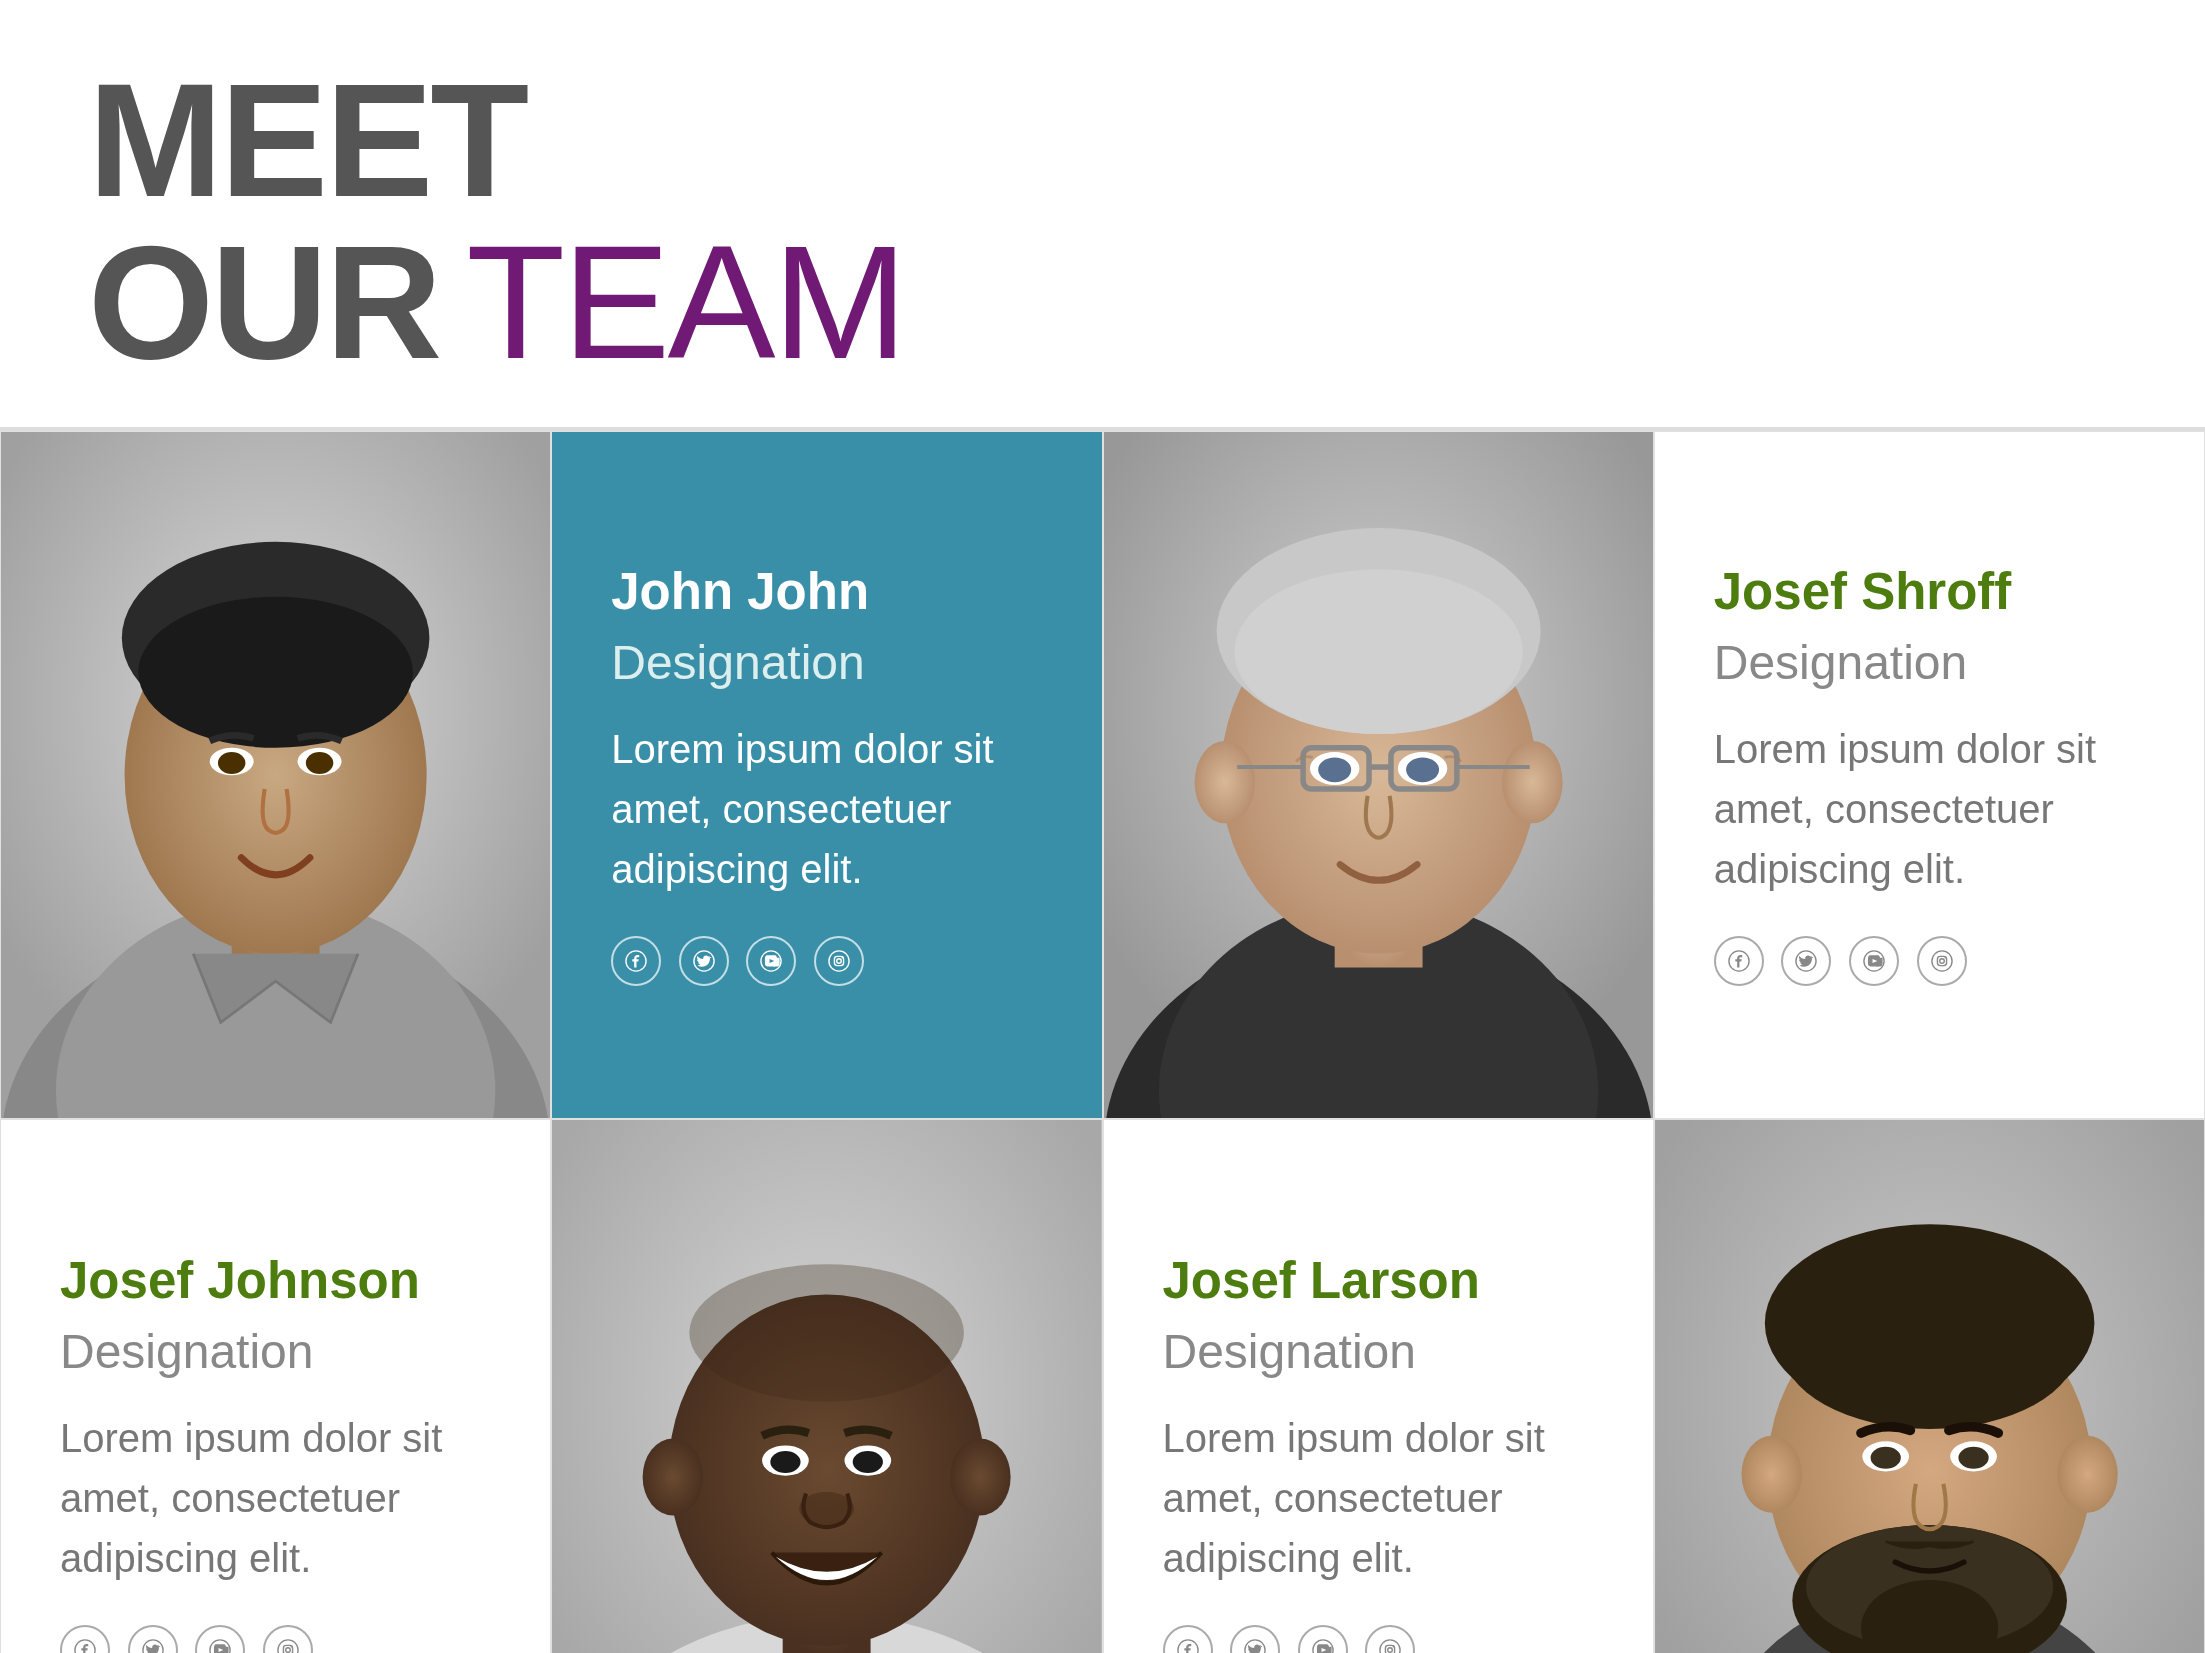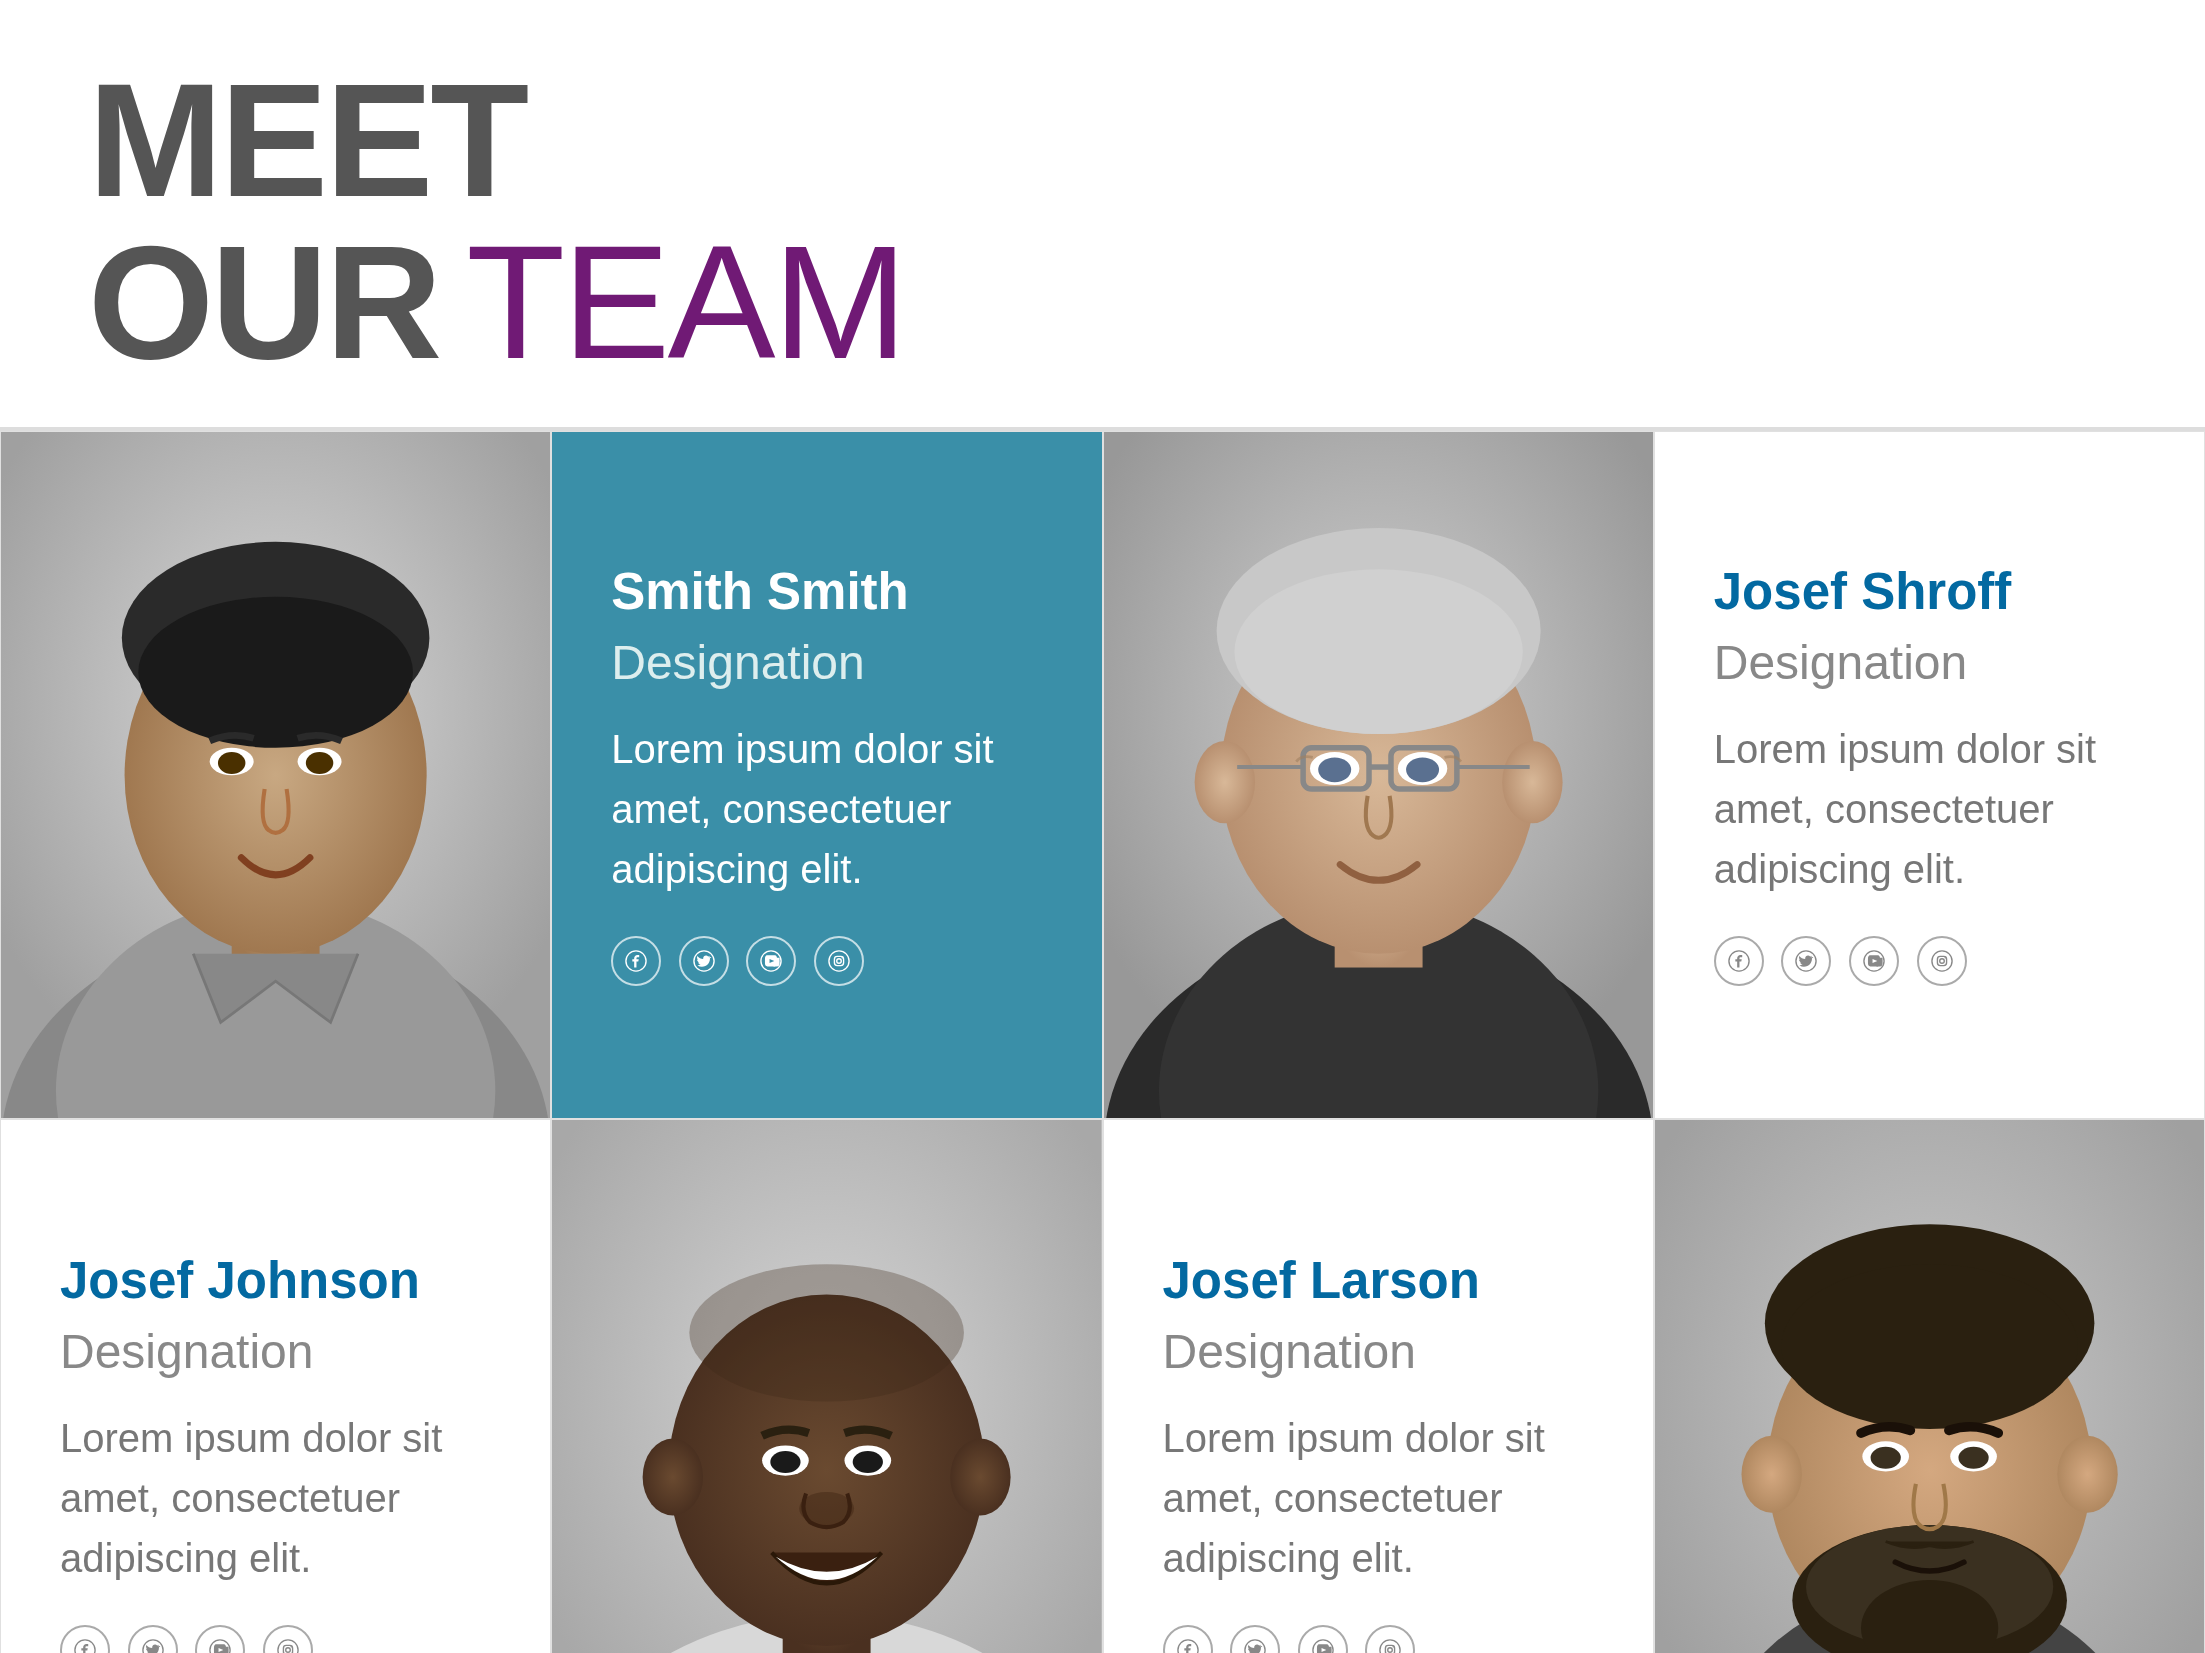--- a/index.html
+++ b/index.html
@@ -105,21 +105,21 @@
 
     .info-cell.highlight .member-name,
     .info-cell.highlight .member-designation,
     .info-cell.highlight .member-bio {
       color: #ffffff;
     }
 
     .member-name {
       font-size: 51px;
       font-weight: 800;
-      color: #0369a1;
+      color: #4d7c0f;
       margin-bottom: 14.7px;
       line-height: 1.1;
     }
 
     .member-designation {
       font-size: 48px;
       color: #888888;
       margin-bottom: 29px;
       font-weight: 400;
     }
@@ -275,21 +275,21 @@
 
         <path d="M192 260 Q188 285 195 290 Q200 294 205 290 Q212 285 208 260" fill="none" stroke="#b07040" stroke-width="3"></path>
 
         <path d="M175 310 Q200 335 225 310" fill="none" stroke="#804020" stroke-width="5" stroke-linecap="round"></path>
 
         <path d="M140 380 L160 430 L200 400 L240 430 L260 380" fill="#888888" stroke="#777777" stroke-width="2"></path>
       </svg>
     </div>
 
     <div class="team-cell info-cell highlight cell-r1-c2">
-      <div class="member-name">Smith Smith</div>
+      <div class="member-name">John John</div>
       <div class="member-designation">Designation</div>
       <div class="member-bio">Lorem ipsum dolor sit amet, consectetuer adipiscing elit.</div>
       <div class="social-icons">
         <div class="social-icon">
             <svg viewBox="0 0 24 24" width="22" height="22" fill="currentColor">
               <circle cx="12" cy="12" r="11" fill="none" stroke="currentColor" stroke-width="1.5"></circle>
               <path d="M13.5 8h2V5.5h-2C11.6 5.5 10 7.1 10 9v1H8v2.5h2V19h2.5v-6.5h2l.5-2.5h-2.5V9c0-.3.2-.5.5-1z" fill="currentColor"></path>
             </svg>
           </div>
         <div class="social-icon">

